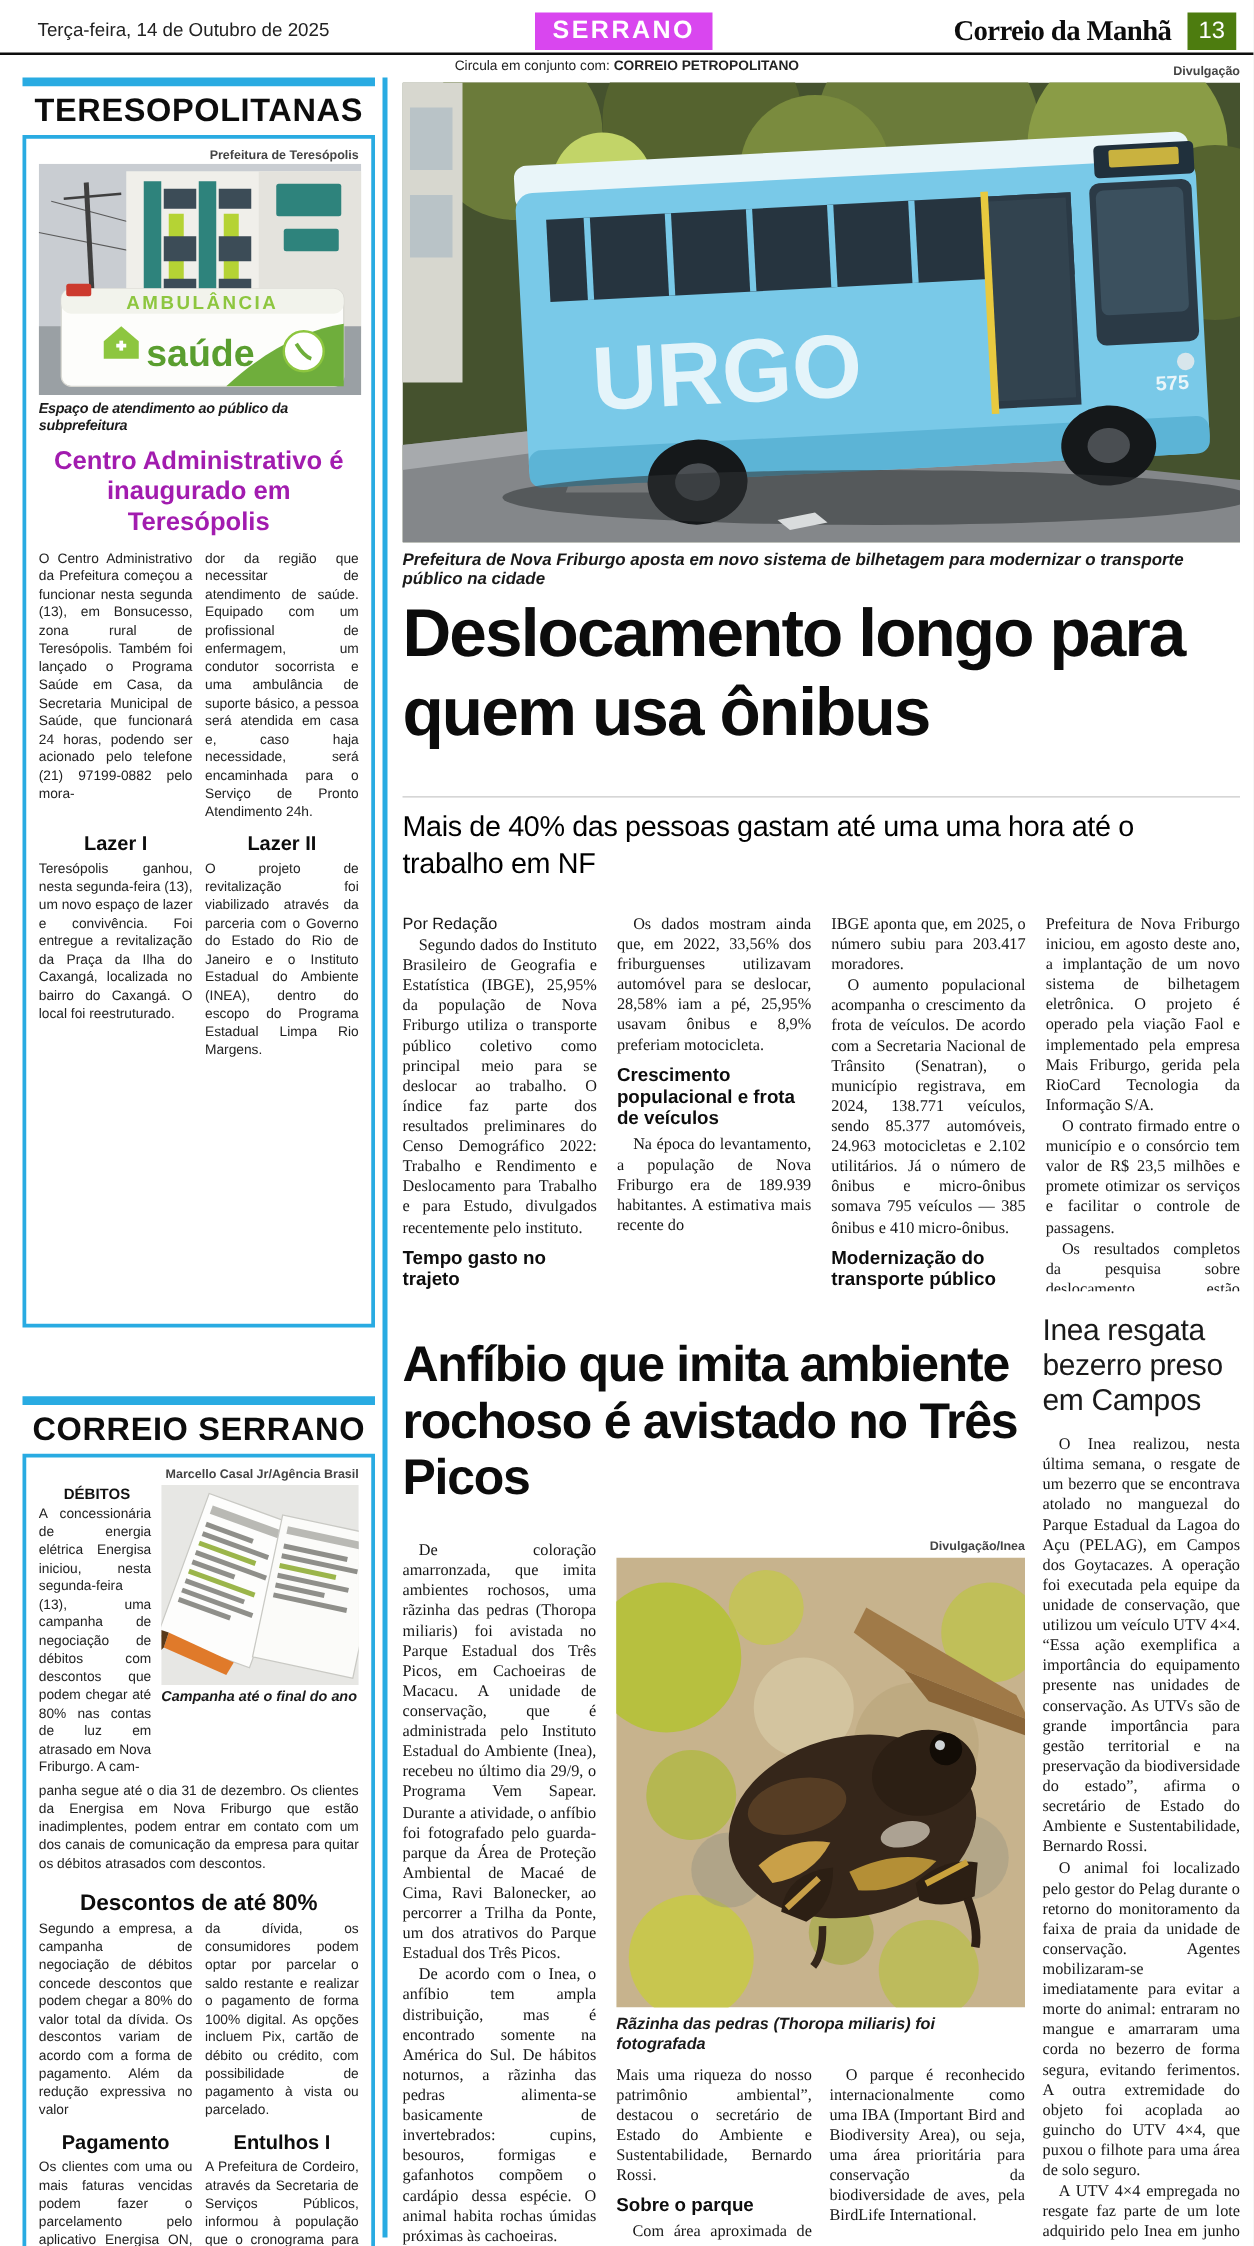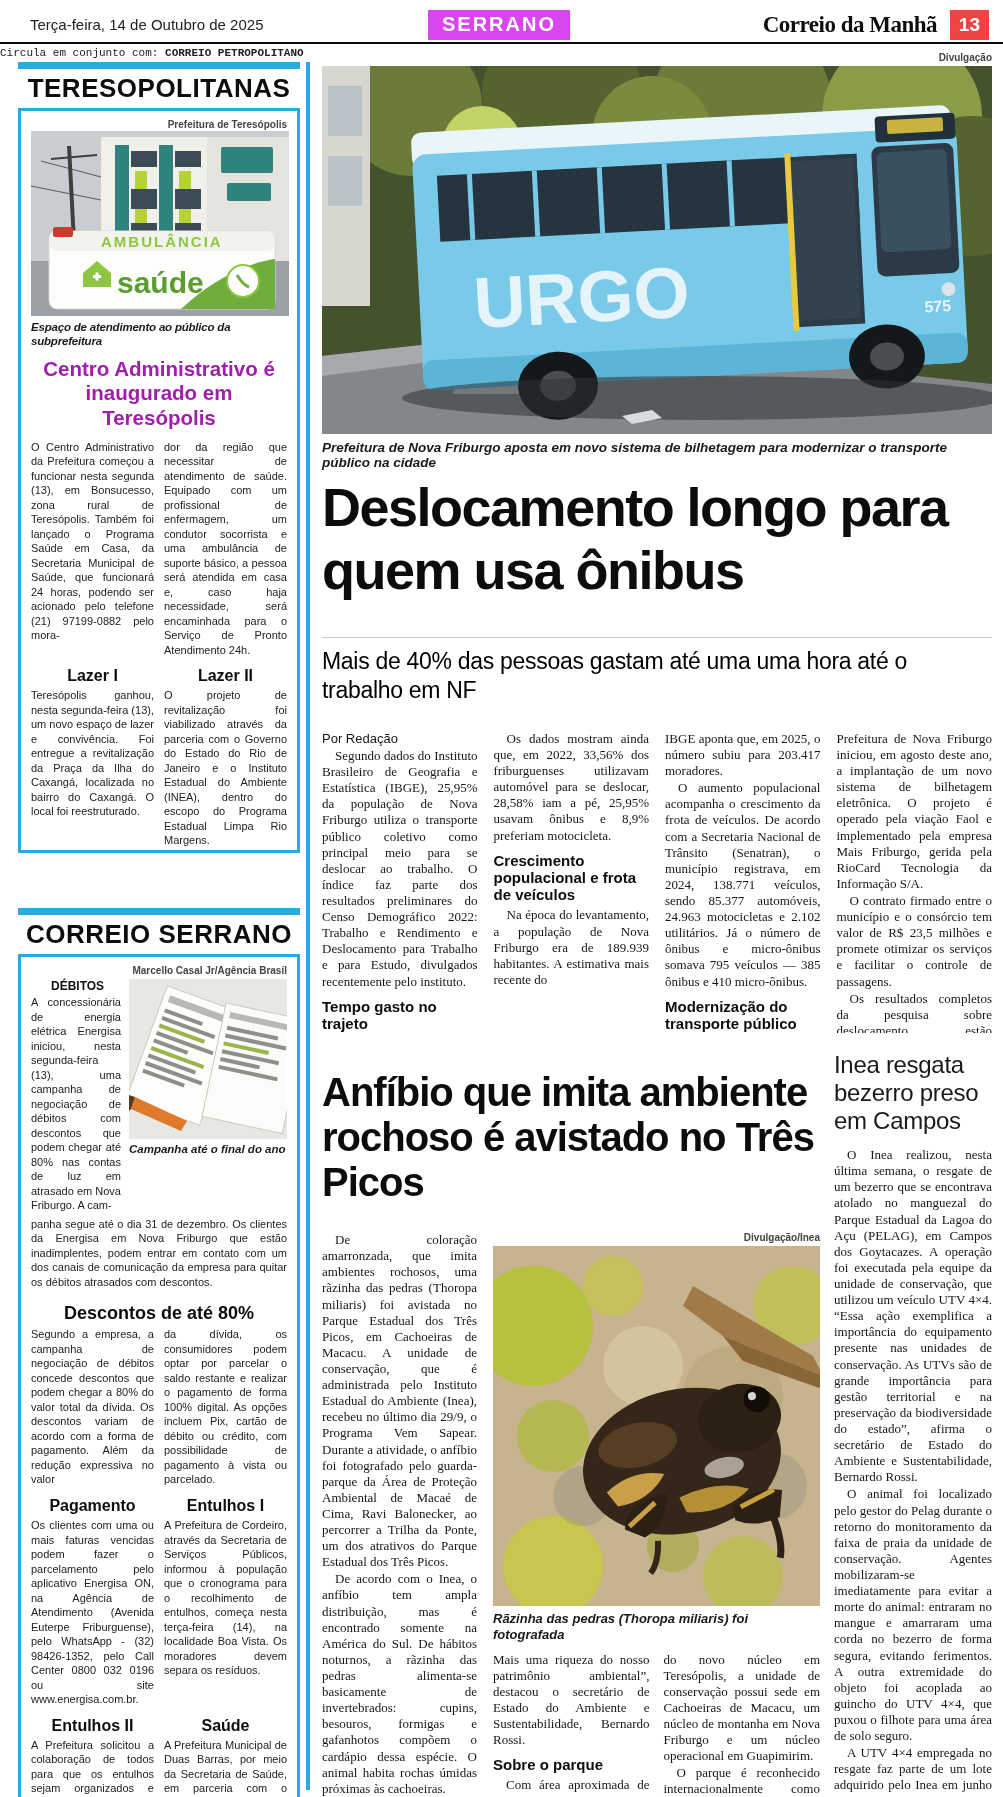--- a/index.html
+++ b/index.html
@@ -4,24 +4,24 @@
 <style>
   html,body{margin:0;padding:0;background:#e9e9e9;}
   #page{position:relative;width:1003px;height:1797px;background:#ffffff;margin:0 auto;
         overflow:hidden;font-family:"Liberation Sans",sans-serif;color:#111;}
   
   .hdr-date{position:absolute;left:30px;top:16px;font-size:15px;color:#222;}
   .hdr-section{position:absolute;left:428px;top:10px;background:#d946ef;color:#fff;
         font-weight:bold;font-size:20px;letter-spacing:2px;padding:3px 14px 4px;}
   .hdr-mast{position:absolute;right:66px;top:12px;font-family:"Liberation Serif",serif;
         font-weight:bold;font-size:23px;letter-spacing:-0.5px;color:#0d0d0d;}
-  .hdr-page{position:absolute;right:14px;top:10px;background:#ef4444;color:#fff;
-        font-weight:bold;font-size:19px;padding:4px 9px;}
+  .hdr-page{position:absolute;right:14px;top:10px;background:#4d7c0f;color:#fff;
+        font-weight:normal;font-size:19px;padding:4px 9px;}
   .hdr-rule{position:absolute;left:0;top:42px;width:1003px;height:2px;background:#0d0d0d;}
-  .hdr-strip{position:absolute;left:0;top:47px;width:1003px;font-size:11px;color:#222;font-family:Liberation Mono, monospace;}
+  .hdr-strip{position:absolute;left:0;top:47px;width:1003px;text-align:center;font-size:11px;color:#222;}
   .hdr-strip b{font-weight:bold;}
   
   .bar{height:7px;background:#29abe2;}
   .sec-title{font-weight:800;font-size:26px;letter-spacing:.5px;text-align:center;
         margin:4px 0;color:#0d0d0d;font-family:"Liberation Sans",sans-serif;}
   .box{border:3px solid #29abe2;background:#fff;padding:8px 10px;box-sizing:border-box;overflow:hidden;}
   .credit{font-size:10px;font-weight:bold;color:#444;text-align:right;line-height:12px;}
   .caption{font-size:11.5px;font-weight:bold;font-style:italic;color:#1a1a1a;line-height:1.25;}
   .sans-body{font-size:11px;line-height:1.32;text-align:justify;color:#222;}
   .tworow{display:flex;gap:10px;}
@@ -72,21 +72,21 @@
   <div class="hdr-rule"></div>
   <div class="hdr-strip">
     <span>Circula em conjunto com:</span>
     <b>CORREIO PETROPOLITANO</b>
   </div>
 
   <div id="sidebar">
 
     <div class="bar"></div>
     <div class="sec-title">TERESOPOLITANAS</div>
-    <div class="box" style="height:745px;">
+    <div class="box" style="height:954px;">
       <div class="credit">Prefeitura de Teresópolis</div>
       <figure>
         <svg width="258" height="185" viewBox="0 0 258 185">
           <rect width="258" height="185" fill="#c9cdd2"></rect>
           <line x1="10" y1="30" x2="160" y2="70" stroke="#5a5a5a" stroke-width="1"></line>
           <line x1="0" y1="55" x2="150" y2="85" stroke="#5a5a5a" stroke-width="1"></line>
           <line x1="38" y1="15" x2="44" y2="130" stroke="#3f3f3f" stroke-width="4"></line>
           <line x1="20" y1="28" x2="66" y2="24" stroke="#3f3f3f" stroke-width="2"></line>
           <rect x="70" y="6" width="188" height="130" fill="#f0efea"></rect>
           <rect x="176" y="6" width="82" height="130" fill="#e4e3dd"></rect>
@@ -350,21 +350,20 @@
               </svg>
             </figure>
             <div class="caption" style="font-size:13px;margin-top:5px;">Rãzinha das pedras (Thoropa miliaris) foi fotografada</div>
             <div class="frog-cols serif">
               <div>
                 <p>Mais uma riqueza do nosso patrimônio ambiental”, destacou o secretário de Estado do Ambiente e Sustentabilidade, Bernardo Rossi.</p>
                 <div class="body-subhead">Sobre o parque</div>
                 <p class="ind">Com área aproximada de 65 mil hectares, o Parque Estadual dos Três Picos abrange partes dos municípios de Teresópolis, Guapimirim, Nova Friburgo, Cachoeiras de Macacu e Silva Jardim, na Região Serrana do Rio. Além</p>
               </div>
               <div>
-                <p>do novo núcleo em Teresópolis, a unidade de conservação possui sede em Cachoeiras de Macacu, um núcleo de montanha em Nova Friburgo e um núcleo operacional em Guapimirim.</p>
                 <p class="ind">O parque é reconhecido internacionalmente como uma IBA (Important Bird and Biodiversity Area), ou seja, uma área prioritária para conservação da biodiversidade de aves, pela BirdLife International.</p>
               </div>
             </div>
           </div>
         </div>
       </div>
 
       <div class="bez serif">
         <h3>Inea resgata bezerro preso em Campos</h3>
         <p class="ind">O Inea realizou, nesta última semana, o resgate de um bezerro que se encontrava atolado no manguezal do Parque Estadual da Lagoa do Açu (PELAG), em Campos dos Goytacazes. A operação foi executada pela equipe da unidade de conservação, que utilizou um veículo UTV 4×4. “Essa ação exemplifica a importância do equipamento presente nas unidades de conservação. As UTVs são de grande importância para gestão territorial e na preservação da biodiversidade do estado”, afirma o secretário de Estado do Ambiente e Sustentabilidade, Bernardo Rossi.</p>

